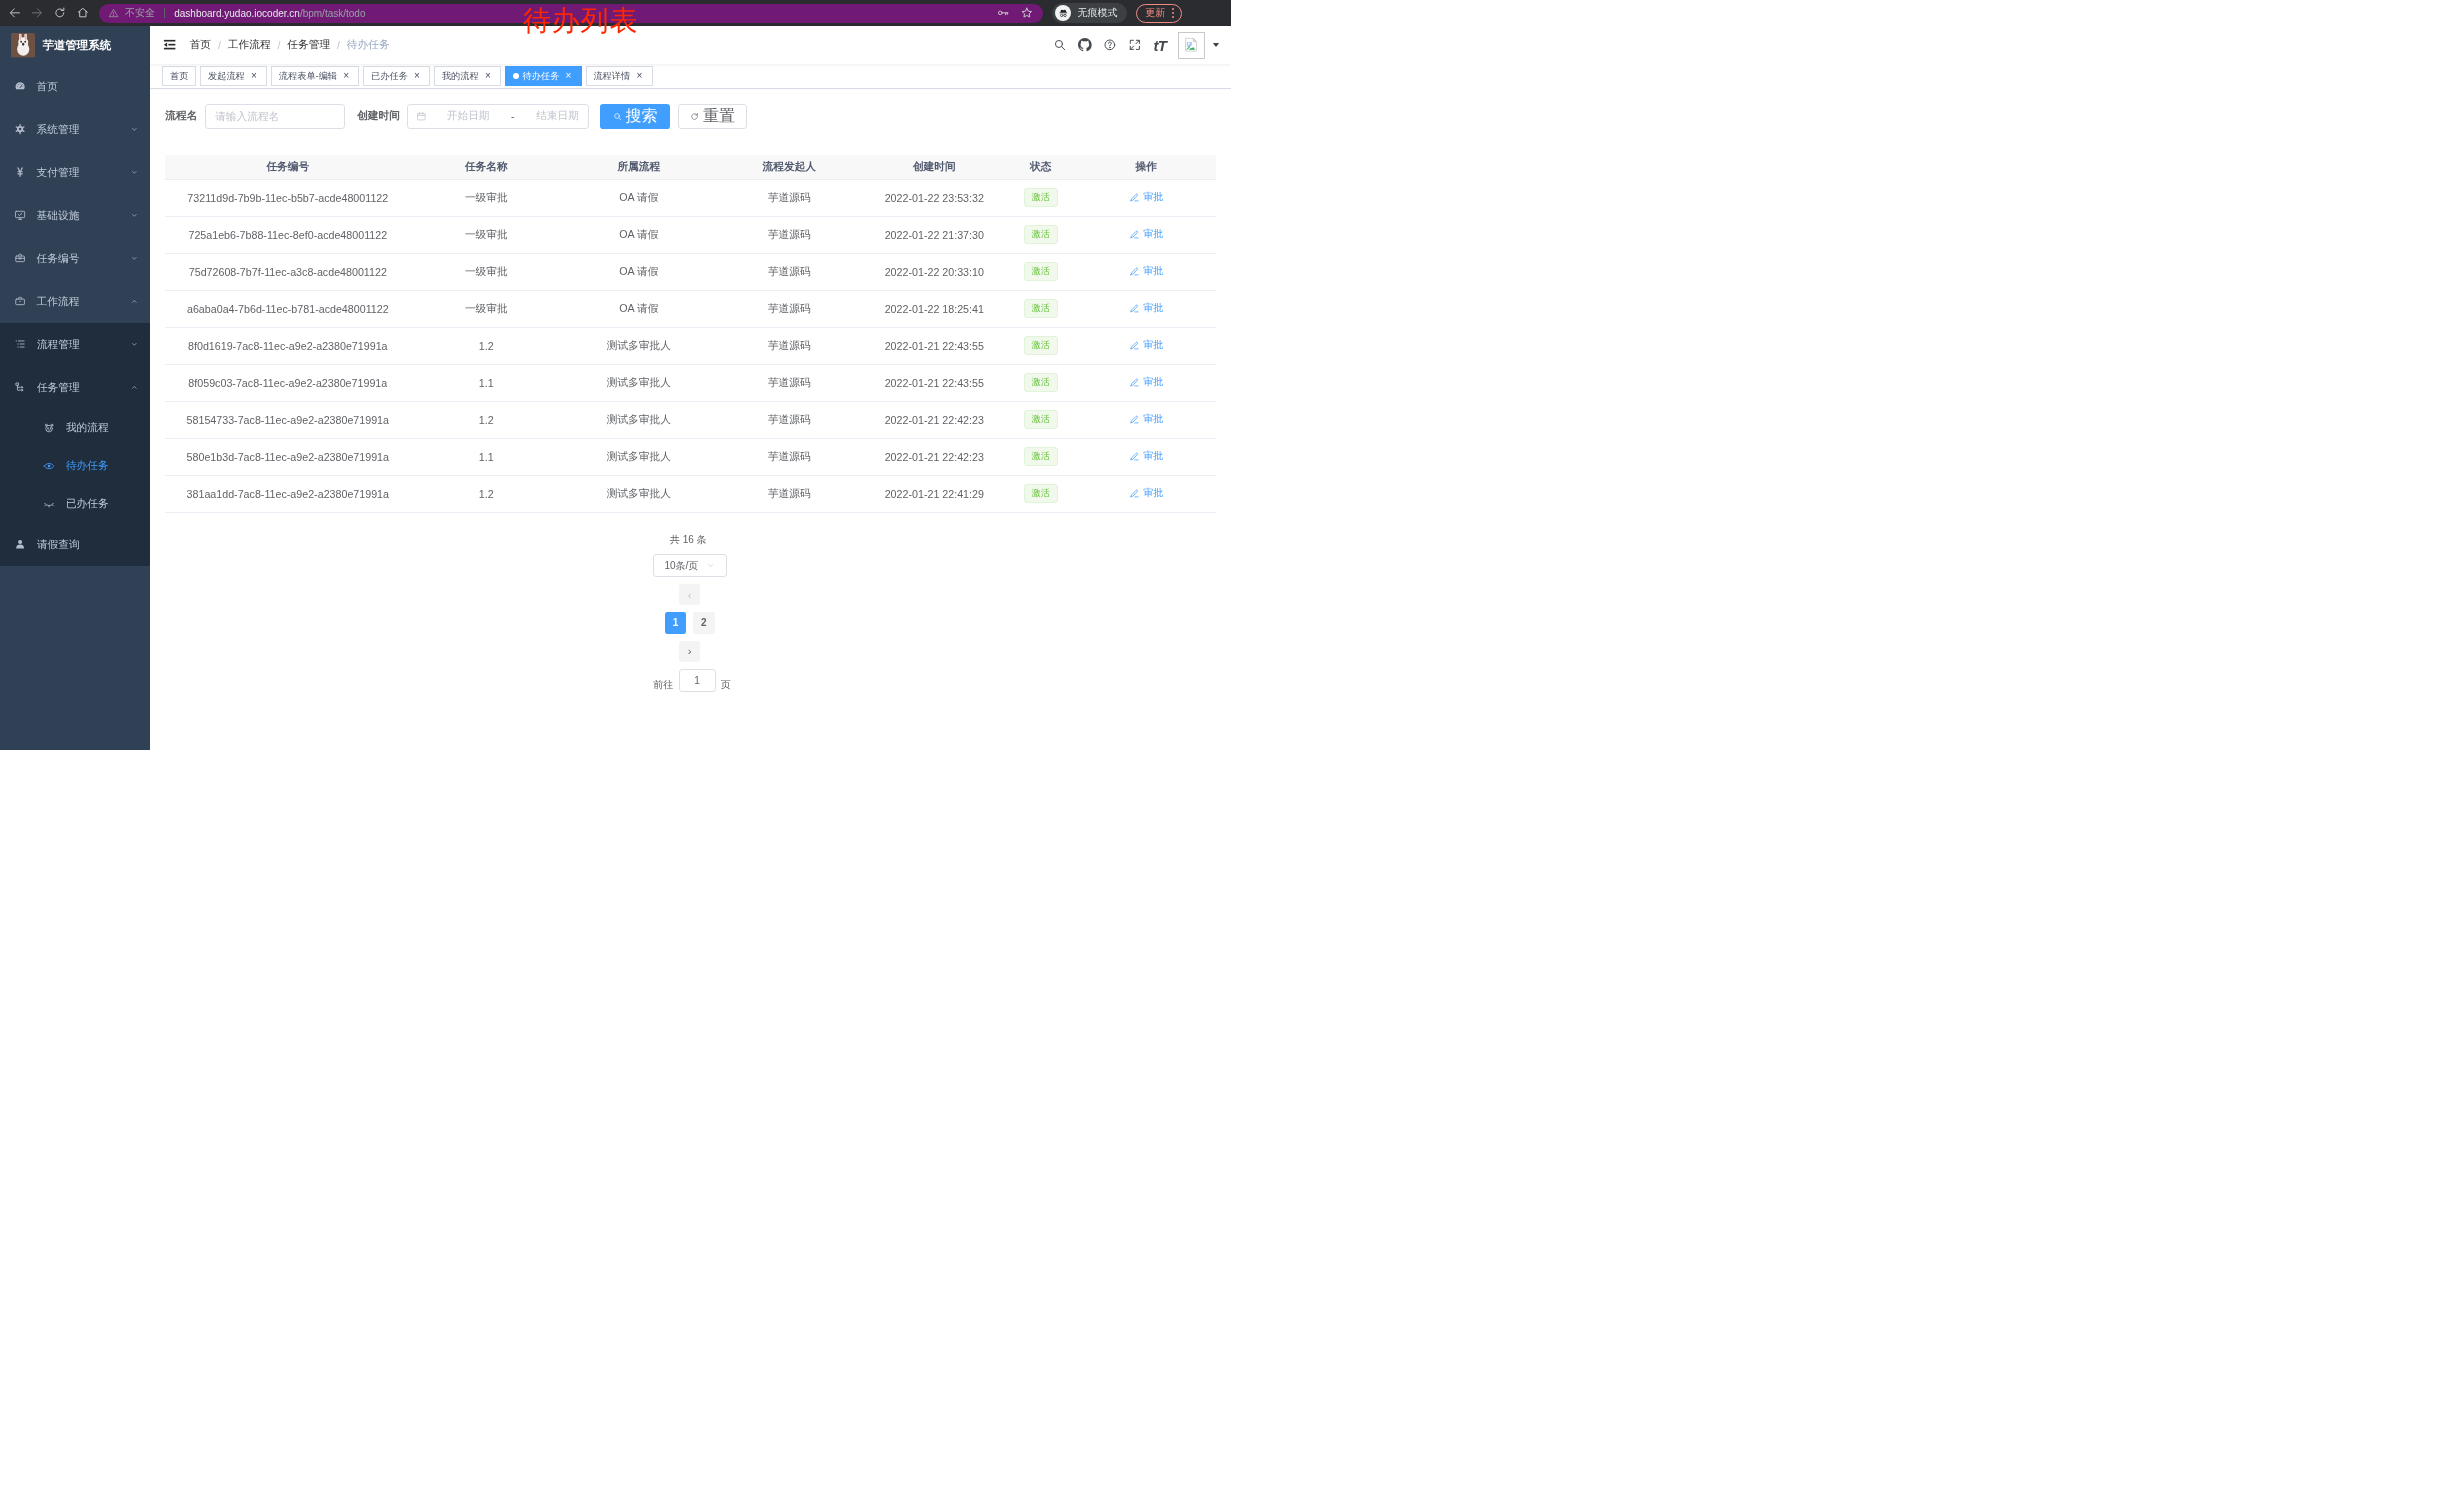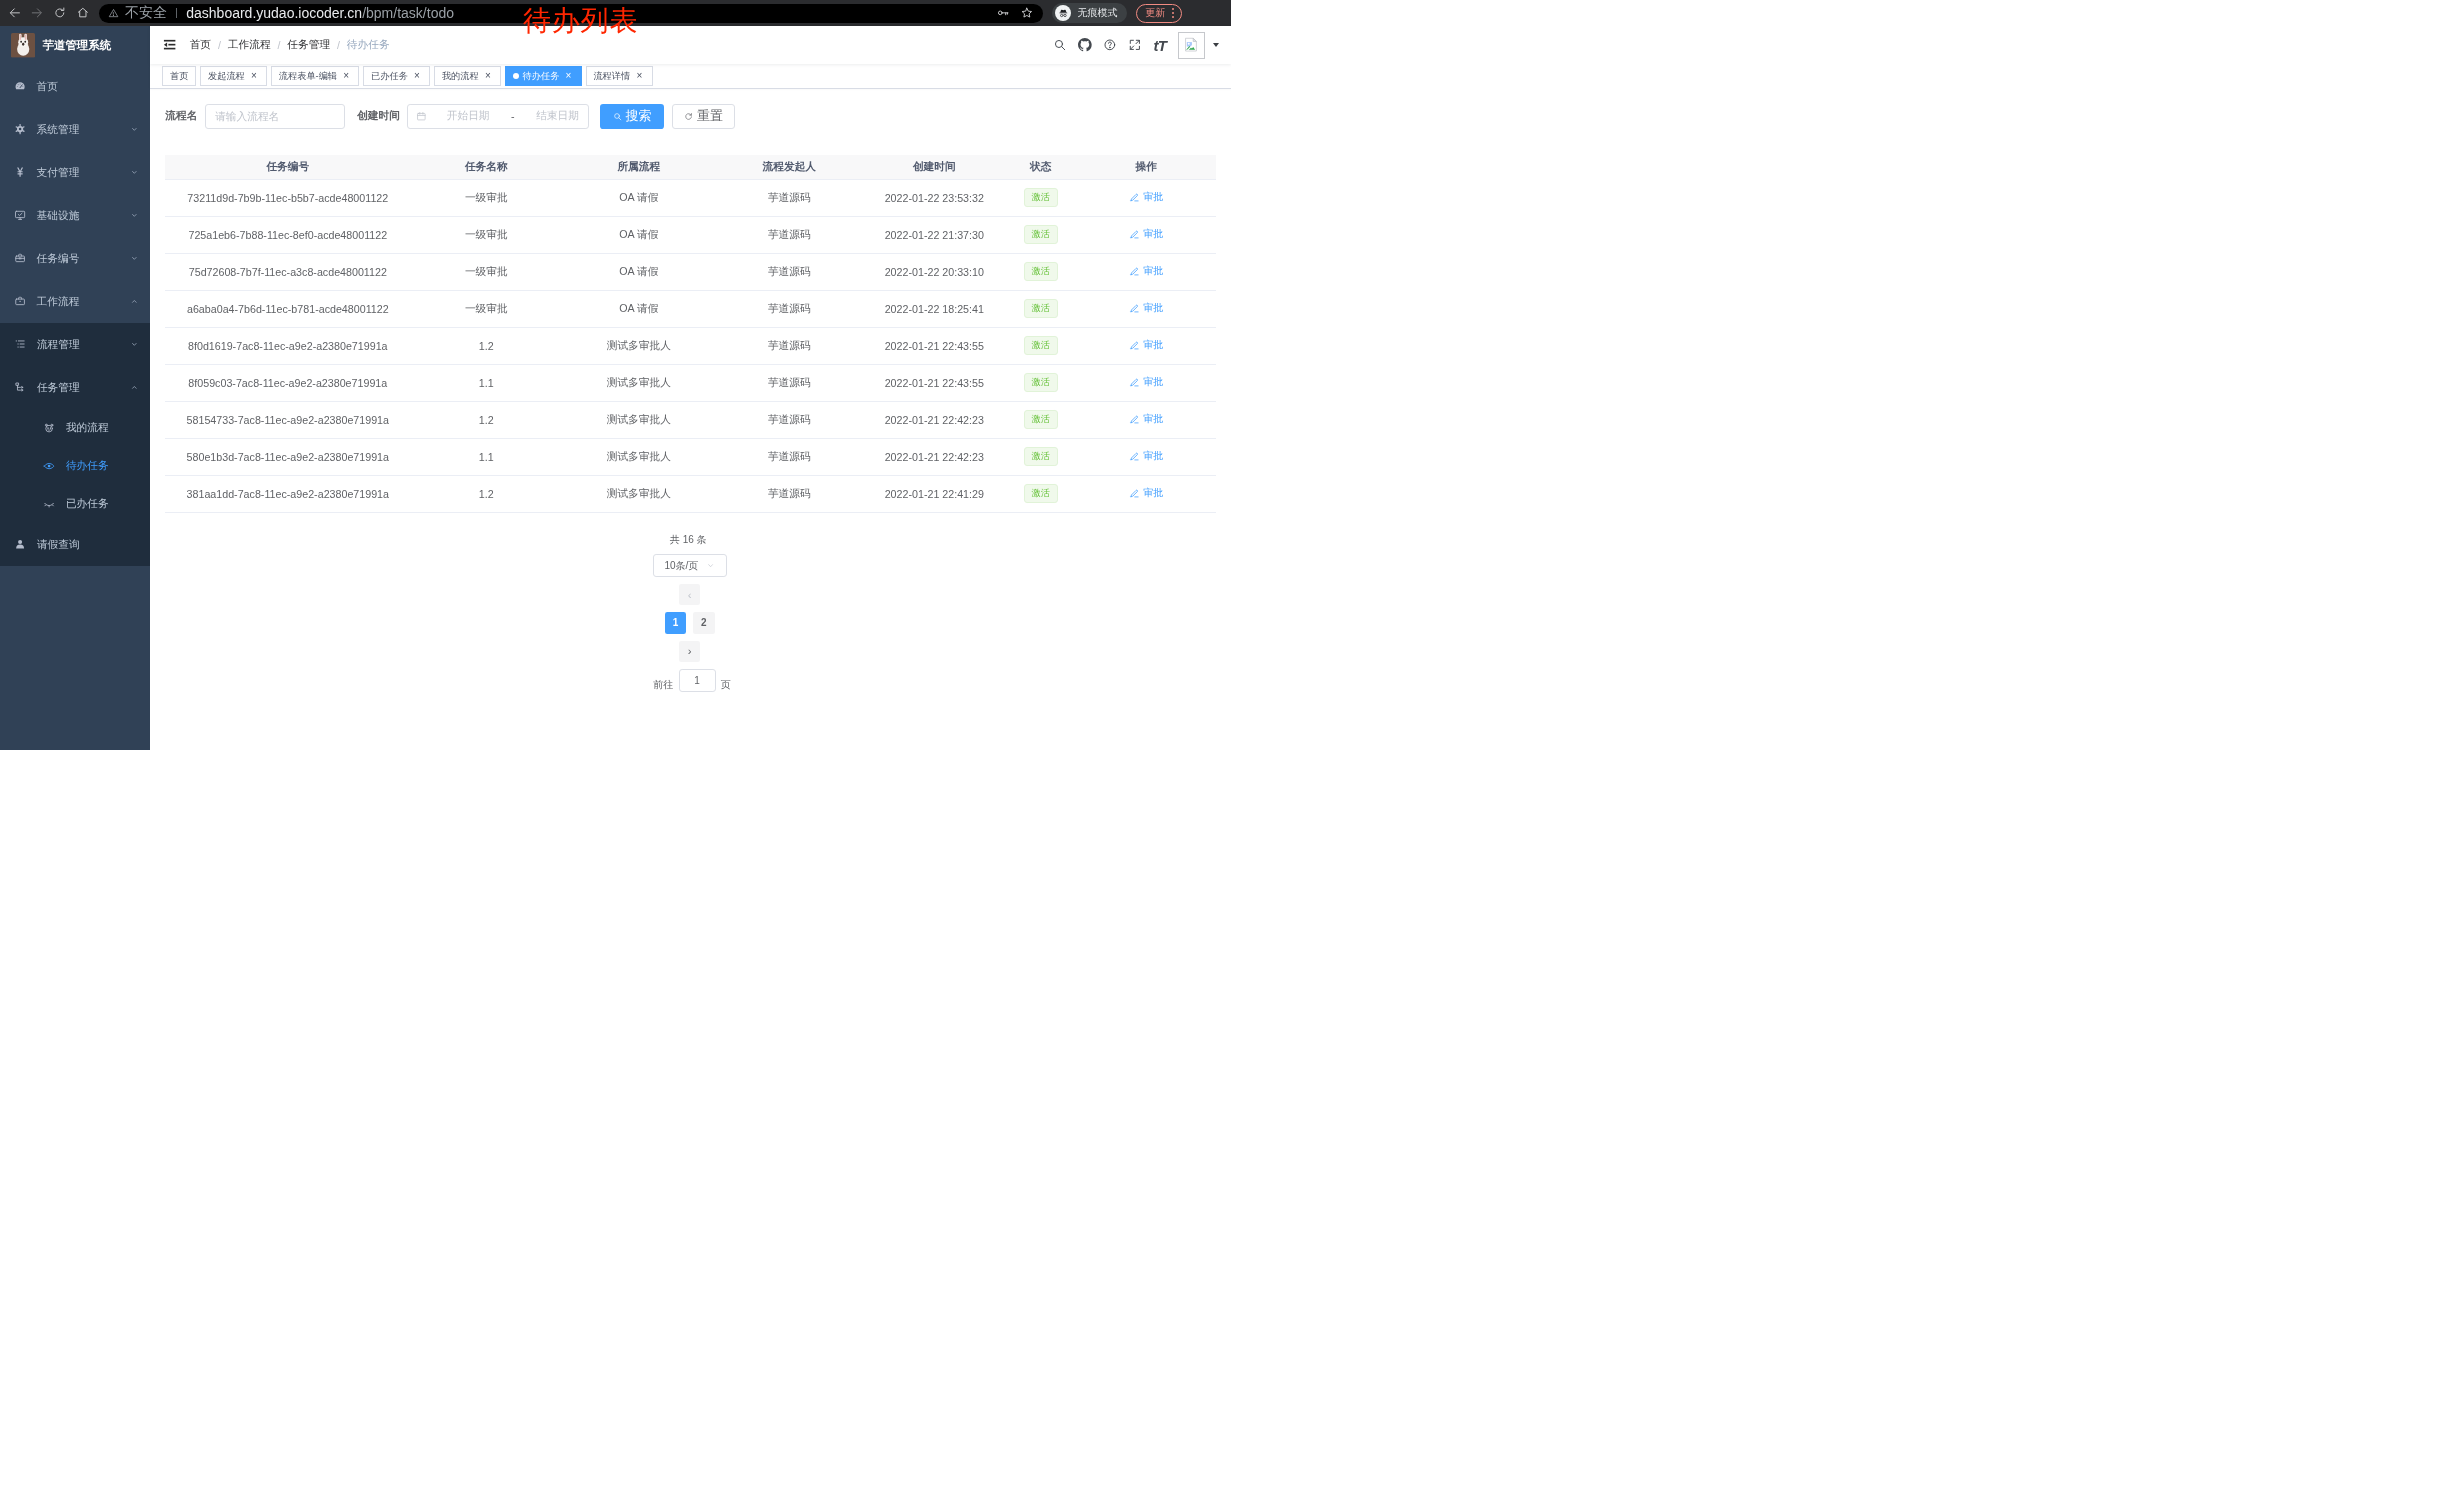--- a/index.html
+++ b/index.html
@@ -15,22 +15,22 @@
   .ic-12 { width:9.2px; height:9.2px; }
 
   
   .annotation { position:absolute; left:523px; top:3.8px; z-index:99; font-size:28px;
     letter-spacing:0.8px; color:#ff2600; font-weight:500; line-height:1.2; }
 
   
   .chrome { height:26px; background:#2b2c2f; display:flex; align-items:center; padding:0 7.6px; gap:9.2px; }
   .chrome .navic { color:#c8c9cb; }
   .chrome .navic.dim { color:#76777a; }
-  .url-pill { flex:1; height:19px; max-width:944px; border-radius:10px; background:#000000;
-    display:flex; align-items:center; padding:0 9.2px; gap:6.1px; color:#9aa0a6; font-size:14px; }
+  .url-pill { flex:1; height:19px; max-width:944px; border-radius:10px; background:#701a75;
+    display:flex; align-items:center; padding:0 9.2px; gap:6.1px; color:#9aa0a6; font-size:10px; }
   .url-divider { width:0.8px; height:10.7px; background:#5f6368; margin:0 3.1px; }
   .url-host { color:#e8eaed; }
   .url-path { color:#9aa0a6; }
   .pill-right { margin-left:auto; display:flex; align-items:center; gap:10.7px; color:#c8c9cb; }
   .incog { height:20.6px; border-radius:10.7px; background:#3c4043; color:#e8eaed; font-size:10px;
     display:flex; align-items:center; gap:6.1px; padding:0 9.2px 0 3.1px; }
   .incog-circle { width:16px; height:16px; border-radius:50%; background:#f1f3f4; display:flex;
     align-items:center; justify-content:center; color:#202124; }
   .update-pill { height:19px; border-radius:10px; border:1.1px solid #f28b82; color:#f28b82;
     font-size:10px; display:flex; align-items:center; gap:6.9px; padding:0 6.9px 0 8.4px; }
@@ -90,21 +90,21 @@
   .f-label { font-weight:700; color:#606266; }
   .text-input { width:140px; height:24.4px; border:0.8px solid #dcdfe6; border-radius:3.1px; padding:0 9.2px;
     font-size:10.7px; color:#606266; outline:none; font-family:inherit; }
   .text-input::placeholder { color:#c0c4cc; }
   .date-input { width:182px; height:24.4px; border:0.8px solid #dcdfe6; border-radius:3.1px; display:flex;
     align-items:center; padding:0 7.6px; gap:18px; cursor:pointer; }
   .date-input .cal { color:#c0c4cc; }
   .date-ph { flex:1; text-align:center; color:#c0c4cc; font-size:10.7px; }
   .date-sep { color:#606266; padding:0 1.5px; }
   .btn { height:24.4px; border-radius:3.1px; display:inline-flex; align-items:center; gap:3.8px; padding:0 11.4px;
-    font-size:13px; cursor:pointer; border:0.8px solid transparent; font-family:inherit; }
+    font-size:16px; cursor:pointer; border:0.8px solid transparent; font-family:inherit; }
   .btn-primary { background:#409eff; color:#fff; }
   .btn-plain { background:#fff; color:#606266; border-color:#dcdfe6; }
 
   table.task-table { width:1051px; border-collapse:collapse; table-layout:fixed; }
   .task-table th { height:24.4px; background:#f8f8f9; color:#515a6e; font-weight:700; font-size:10.7px;
     text-align:center; border-bottom:0.8px solid #ebeef5; }
   .task-table td { height:37px; text-align:center; font-size:10.7px; color:#606266;
     border-bottom:0.8px solid #ebeef5; overflow:hidden; white-space:nowrap; }
   .badge-active { display:inline-block; background:#f0f9eb; border:0.8px solid #e1f3d8; color:#67c23a;
     font-size:9.2px; line-height:1; padding:3.8px 6.9px; border-radius:3.1px; }

